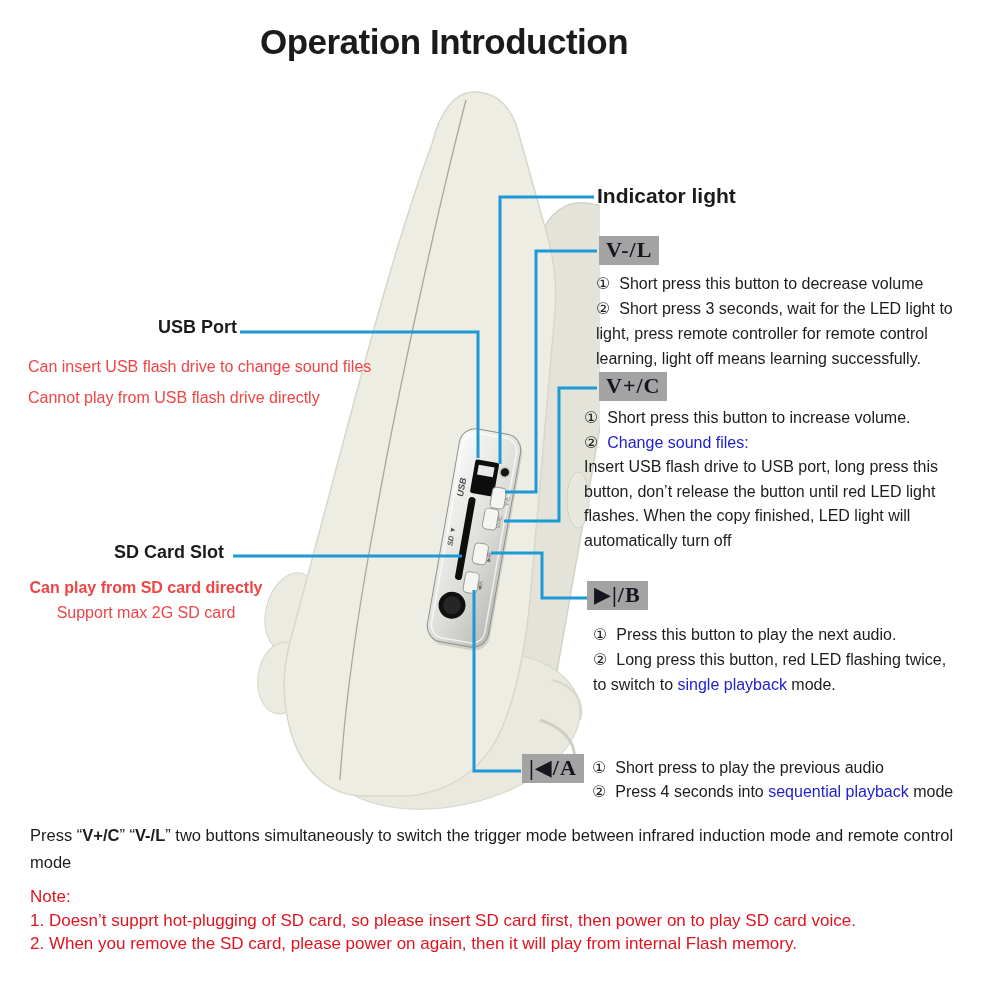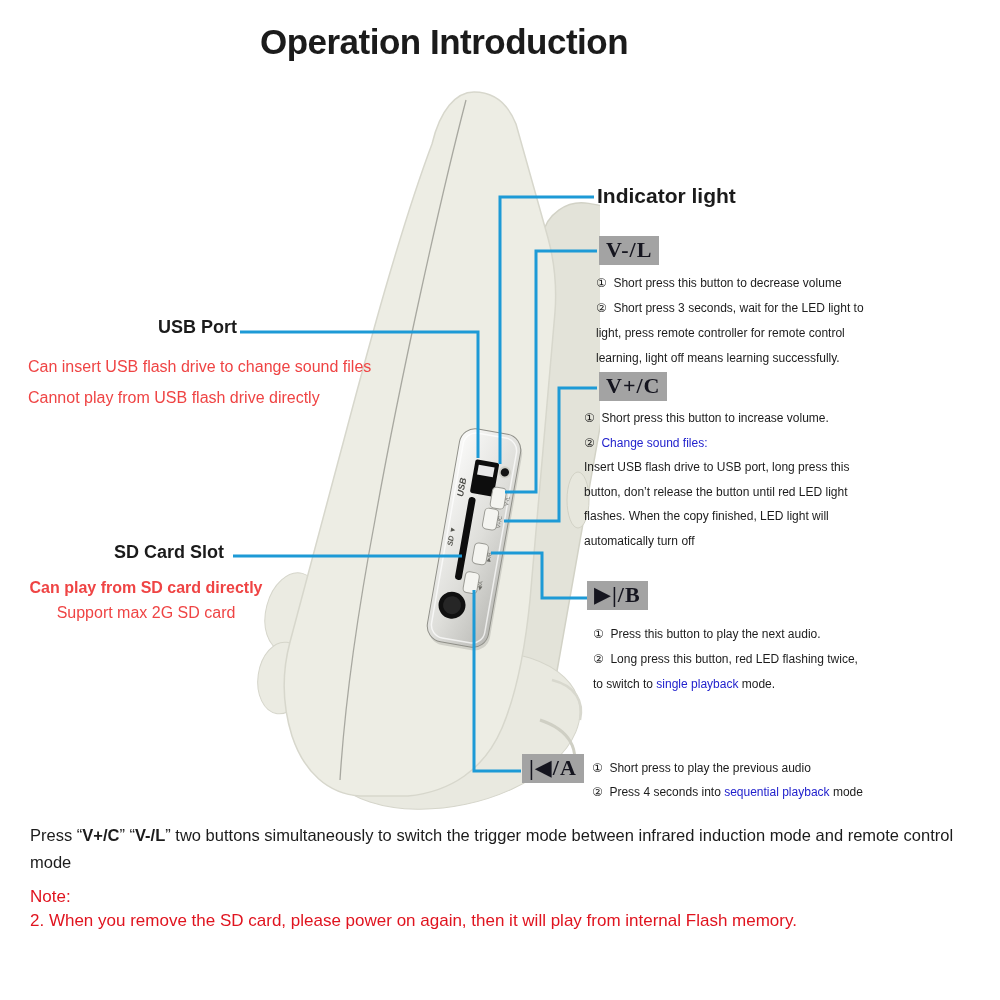--- a/index.html
+++ b/index.html
@@ -9,21 +9,21 @@
     color:#1f1f1f;overflow:hidden;
   }
   .abs{position:absolute;}
   .title{
     left:0;top:22px;width:888px;text-align:center;
     font-size:35px;font-weight:bold;color:#1b1b1b;letter-spacing:-0.5px;
   }
   .heading{font-weight:bold;color:#1b1b1b;}
   .h-left{font-size:18px;}
   .h-ind{font-size:21px;}
-  .ln{white-space:pre-wrap;font-size:12px;color:#1c1c1c;}
+  .ln{white-space:pre-wrap;font-size:16px;color:#1c1c1c;}
   .body16{font-size:16px;color:#ef4444;white-space:pre-wrap;}
   .chip{
     position:absolute;background:#a3a3a3;color:#15151f;
     font-family:"Liberation Serif","DejaVu Serif",serif;
     font-weight:bold;font-size:22px;line-height:26px;
     padding:1px 7px 2px 7px;letter-spacing:1px;white-space:pre;
   }
   .blue{color:#2222cd;}
   .red{color:#e0141f;}
   .note-ln{font-size:17px;line-height:23.5px;white-space:pre-wrap;}
@@ -158,14 +158,15 @@
 <div class="chip" style="left:522px;top:754px;">|◀/A</div>
 <div class="abs" style="left:592px;top:756px;">
   <div class="ln" style="line-height:24px;">①  Short press to play the previous audio</div>
   <div class="ln" style="line-height:24px;"><span>②  Press 4 seconds into </span><span class="blue">sequential playback</span><span> mode</span></div>
 </div>
 
 <div class="abs footer" style="left:30px;top:822px;width:950px;"><span>Press “</span><b>V+/C</b><span>” “</span><b>V-/L</b><span>” two buttons simultaneously to switch the trigger mode between infrared induction mode and remote control mode</span></div>
 
 <div class="abs" style="left:30px;top:885px;width:960px;">
   <div class="red note-ln">Note:</div>
+  <div class="red note-ln">1. Doesn’t supprt hot-plugging of SD card, so please insert SD card first, then power on to play SD card voice.</div>
   <div class="red note-ln">2. When you remove the SD card, please power on again, then it will play from internal Flash memory.</div>
 </div>
 
 </body></html>

